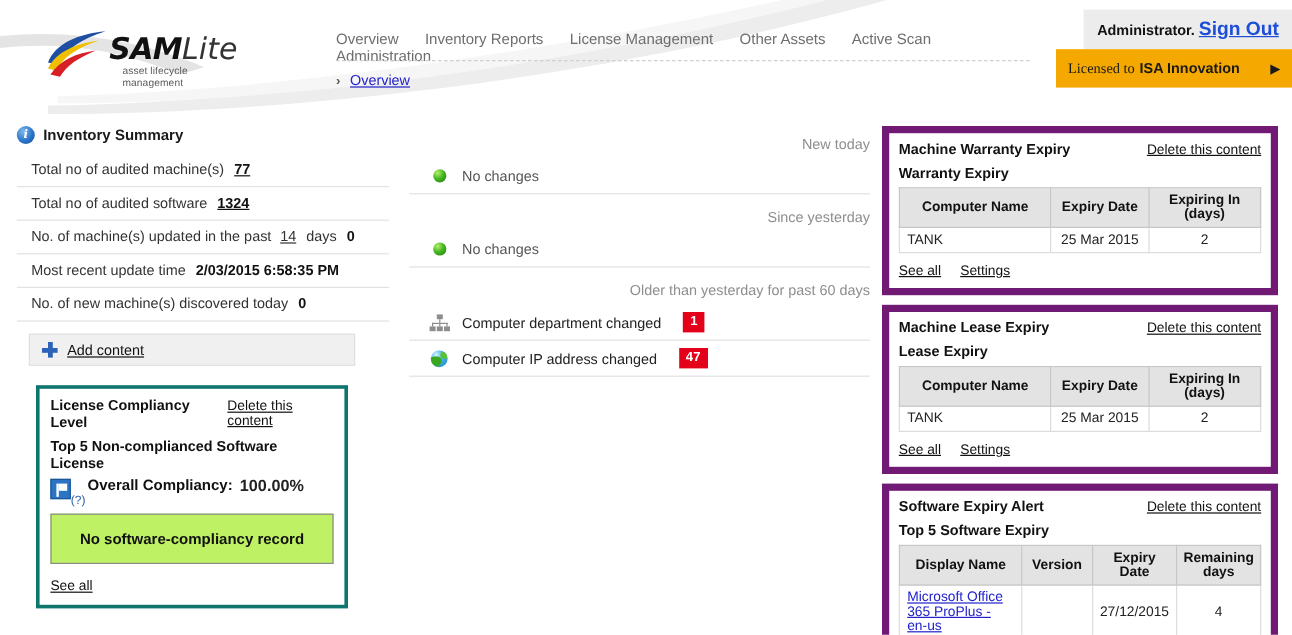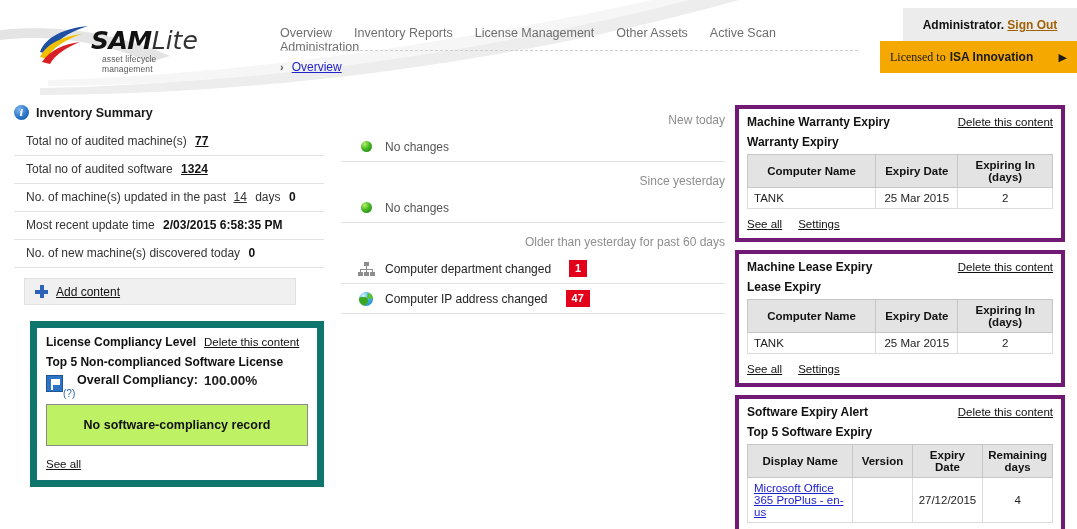--- a/index.html
+++ b/index.html
@@ -34,21 +34,21 @@
               border-top:1px dashed #cfcfcf; }
   #breadcrumb { position:absolute; left:280px; top:60px; font-size:12px; color:#333; }
   #breadcrumb .chev { color:#555; font-weight:bold; margin-right:8px; font-size:11px; }
   #breadcrumb a { color:#2222cc; text-decoration:underline; font-size:12px; }
 
   
   #admin-bar { position:absolute; right:0; top:8px; width:174px; height:33px;
                background:#ececec; display:flex; align-items:center;
                justify-content:center; }
   #admin-bar .admin-text { font-size:12px; font-weight:bold; color:#111; }
-  #admin-bar a { color:#a16207; font-weight:bold; text-decoration:underline; font-size:12px; }
+  #admin-bar a { color:#1d4ed8; font-weight:bold; text-decoration:underline; font-size:16px; }
   #license-bar { position:absolute; right:0; top:41px; width:197px; height:32px;
                  background:#f5a800; display:flex; align-items:center; padding:0 10px;
                  font-size:12px; color:#1a1a1a; }
   #license-bar .lic-pre { font-weight:normal;font-family:Liberation Serif, serif; }
   #license-bar .lic-name { font-weight:bold; margin-left:4px; }
   #license-bar .lic-arrow { margin-left:auto; font-size:11px; }
 
   
   
   #col-left { position:absolute; left:14px; top:105px; width:310px; }
@@ -69,21 +69,21 @@
 
   #add-content { margin-top:10px; margin-left:10px; width:272px; height:27px;
                  background:#f0f0f0; border:1px solid #e0e0e0;
                  display:flex; align-items:center; padding-left:10px; gap:8px; }
   .plus-icon { position:relative; width:13px; height:13px; }
   .plus-icon:before, .plus-icon:after { content:""; position:absolute; background:#2c63b8; }
   .plus-icon:before { left:4.5px; top:0; width:4px; height:13px; }
   .plus-icon:after { left:0; top:4.5px; width:13px; height:4px; }
   #add-content a { color:#111; text-decoration:underline; font-size:12px; }
 
-  #lic-panel { margin-top:16px; margin-left:16px; width:294px; border:7px solid #0f766e;
+  #lic-panel { margin-top:16px; margin-left:16px; width:260px; border:3px solid #0f766e;
                background:#fff; padding:7px 9px 9px 9px; }
   .lic-head { display:flex; align-items:baseline; gap:8px; }
   .lic-head .t { font-size:12px; font-weight:bold; color:#111; }
   .lic-head a { font-size:11.5px; color:#111; text-decoration:underline; }
   .lic-sub { margin-top:6px; font-size:12px; font-weight:bold; color:#111; }
   .lic-overall { margin-top:4px; display:flex; align-items:flex-start; gap:6px; }
   .flag-icon { width:17px; height:17px; background:#2c74c4; border:1px solid #1d5695;
                position:relative; flex:none; margin-top:2px; }
   .flag-icon:before { content:""; position:absolute; left:4px; top:3px; width:2px;
                       height:11px; background:#fff; }
@@ -119,21 +119,21 @@
   .globe-icon { width:14px; height:14px; border-radius:50%;
                 background:radial-gradient(circle at 32% 26%, #d8f3ff 0%, #49b7e8 38%, #1f7fbd 100%);
                 position:relative; overflow:hidden; }
   .globe-icon:before { content:""; position:absolute; left:-2px; top:5px; width:11px;
                        height:9px; background:#3aa81e; border-radius:50% 40% 60% 45%; }
   .globe-icon:after { content:""; position:absolute; left:8px; top:1px; width:7px;
                       height:6px; background:#58c22f; border-radius:50%; }
 
   
   #col-right { position:absolute; left:735px; top:105px; width:330px; }
-  .panel { border:4px solid #701a75; background:#fff; padding:6px 8px 8px 8px;
+  .panel { border:6px solid #701a75; background:#fff; padding:6px 8px 8px 8px;
            margin-bottom:8px; }
   .panel-head { display:flex; align-items:baseline; }
   .panel-head .pt { font-size:12px; font-weight:bold; color:#111; }
   .panel-head a { margin-left:auto; font-size:11.5px; color:#111;
                   text-decoration:underline; }
   .panel-sub { margin-top:6px; margin-bottom:5px; font-size:12px; font-weight:bold;
                color:#111; }
   table.dt { width:100%; border-collapse:collapse; font-size:12px; }
   table.dt th { background:#e3e3e3; border:1px solid #c6c6c6; font-weight:bold;
                 color:#111; padding:4px 5px; text-align:center; font-size:11.5px; }

